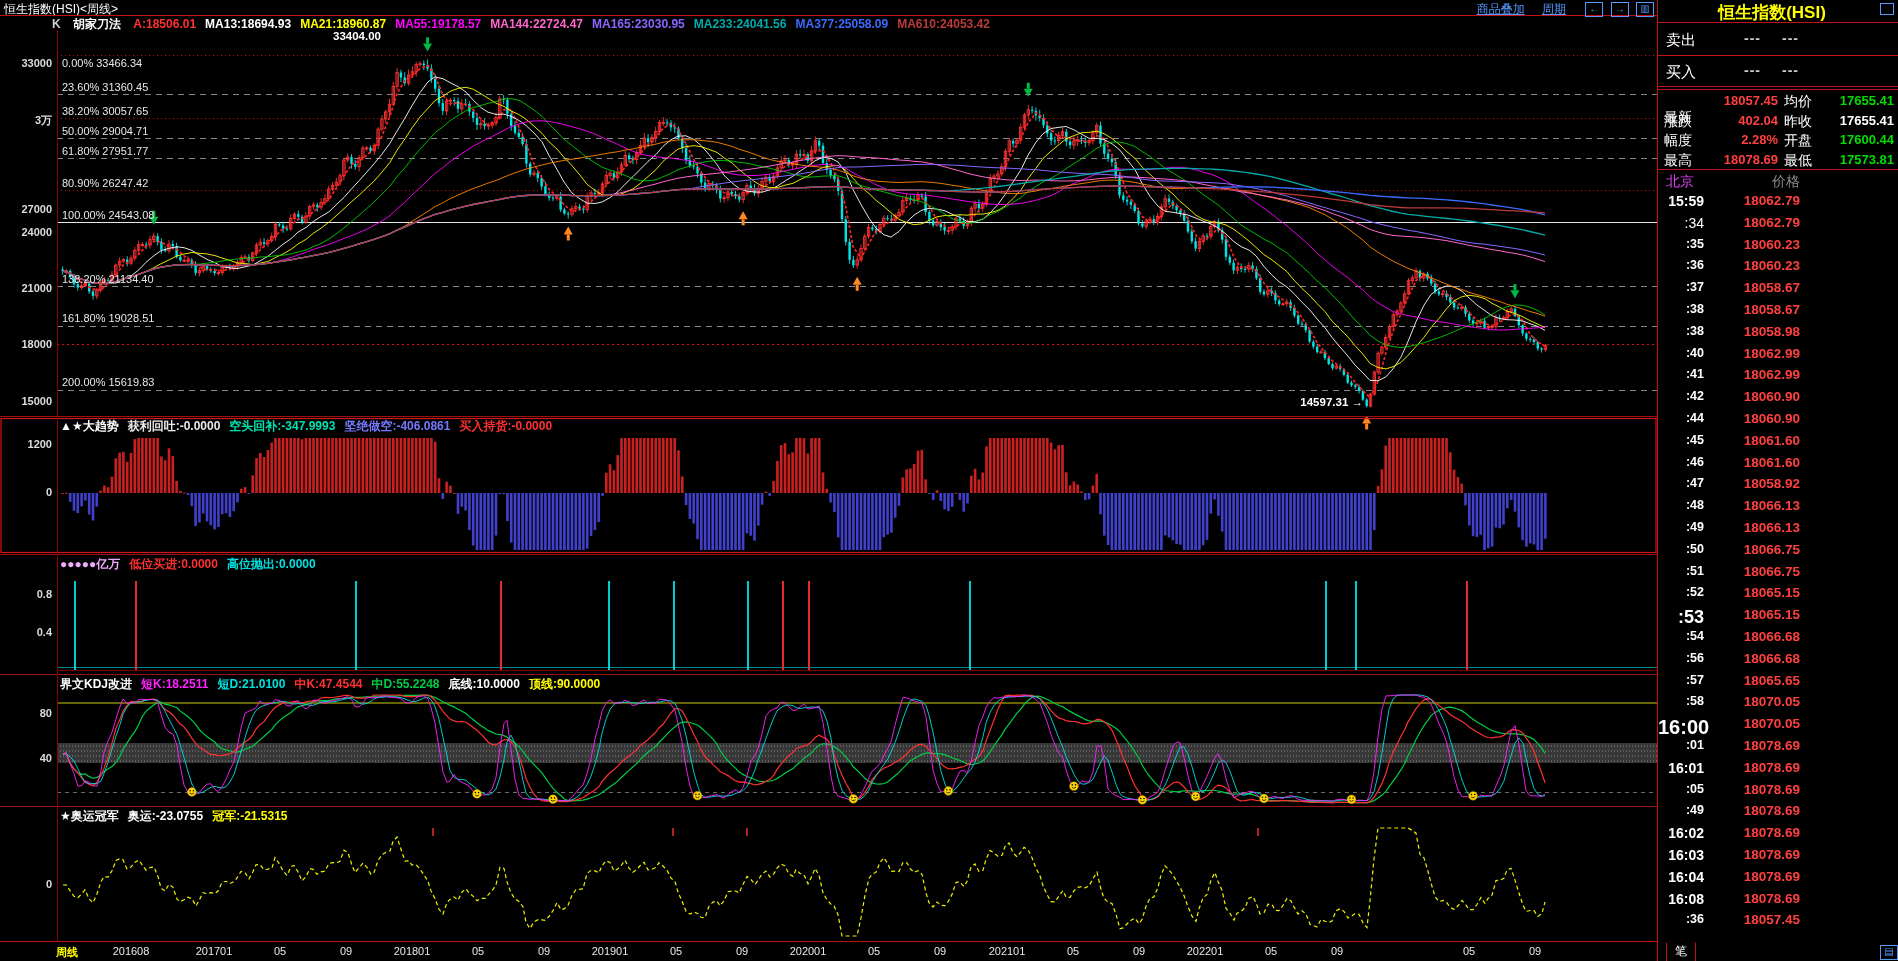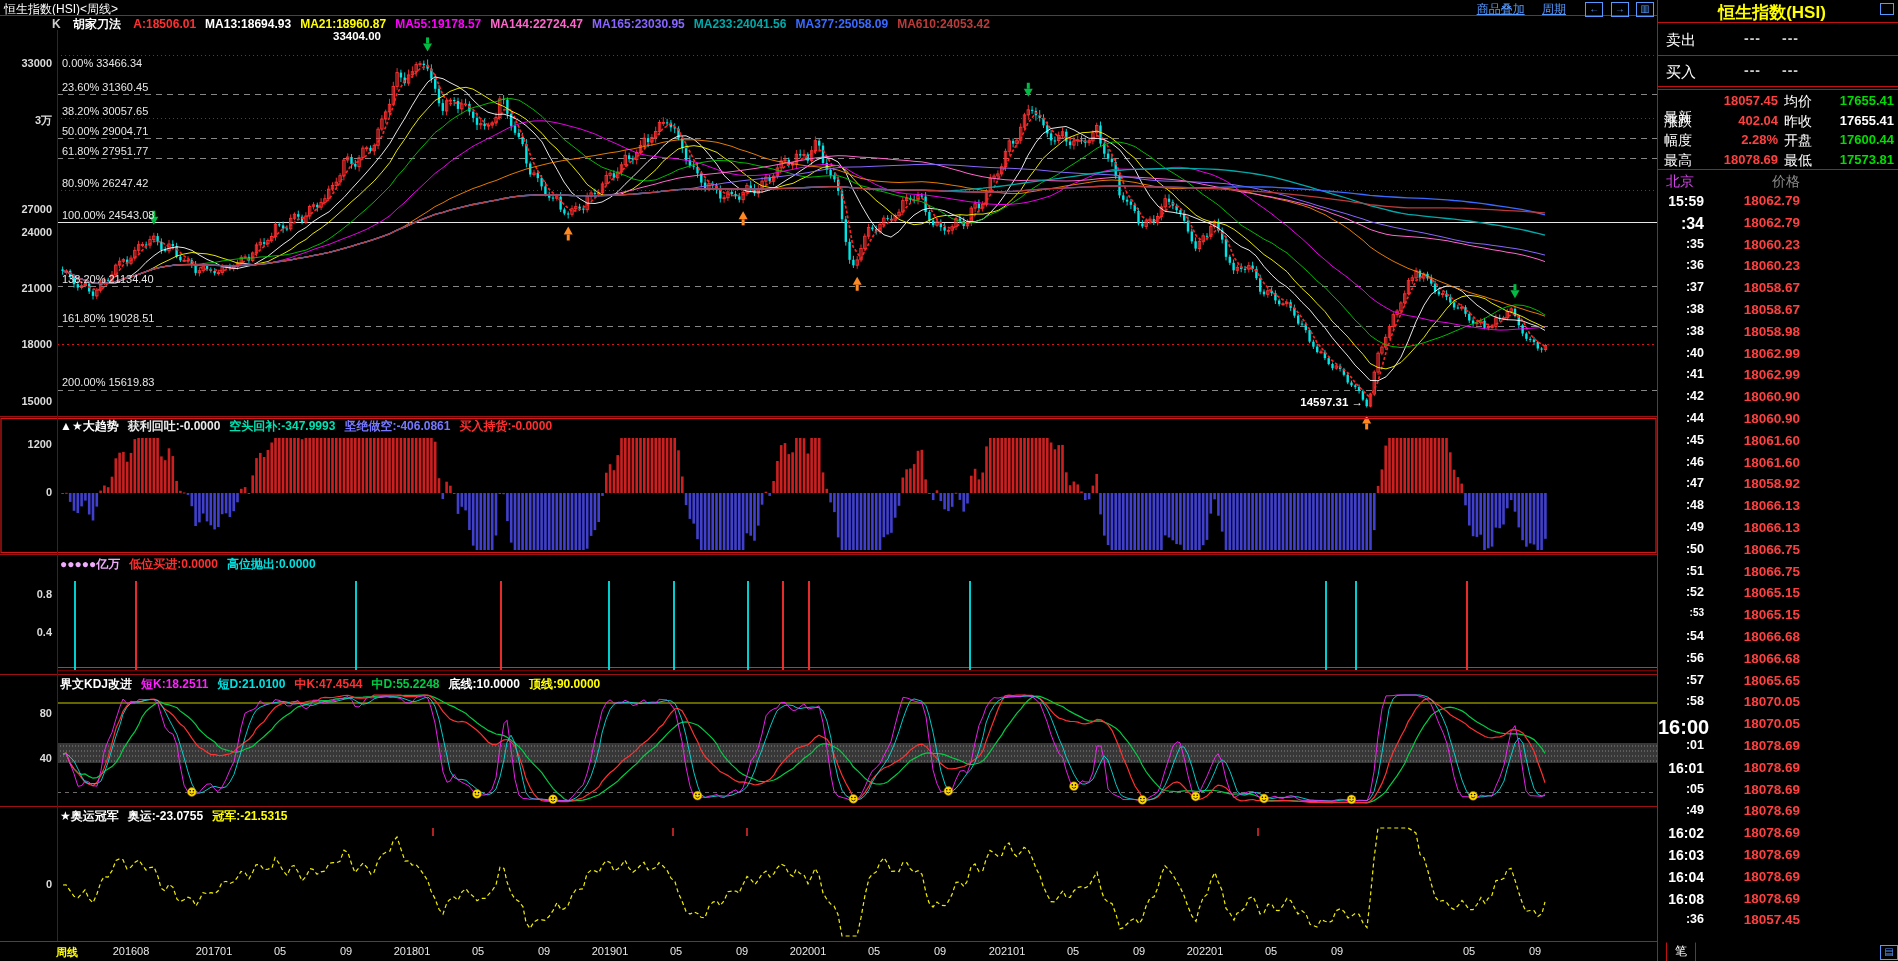--- a/index.html
+++ b/index.html
@@ -1484,21 +1484,21 @@
 
     <div class="ab" style="left:8px;top:173px;color:#d946ef;font-size:14px;">北京</div>
     <div class="ab" style="left:80px;top:173px;width:62px;text-align:right;color:#8a8a8a;font-size:14px;">价格</div>
 
     <div id="tape">
         <div class="taperow ab" style="top: 193px;">
           <div class="tt ab" style="font-size: 14px; font-weight: bold;">15:59</div>
           <div class="tp ab" style="">18062.79</div>
         </div>
         <div class="taperow ab" style="top: 214.8px;">
-          <div class="tt ab" style="font-size: 16px; font-weight: bold;">:34</div>
+          <div class="tt ab" style="font-size: 14px; font-weight: normal;">:34</div>
           <div class="tp ab" style="">18062.79</div>
         </div>
         <div class="taperow ab" style="top: 236.6px;">
           <div class="tt ab" style="font-size: 12.5px; font-weight: bold;">:35</div>
           <div class="tp ab" style="">18060.23</div>
         </div>
         <div class="taperow ab" style="top: 258.4px;">
           <div class="tt ab" style="font-size: 12.5px; font-weight: bold;">:36</div>
           <div class="tp ab" style="">18060.23</div>
         </div>
@@ -1556,21 +1556,21 @@
         </div>
         <div class="taperow ab" style="top: 563.6px;">
           <div class="tt ab" style="font-size: 12.5px; font-weight: bold;">:51</div>
           <div class="tp ab" style="">18066.75</div>
         </div>
         <div class="taperow ab" style="top: 585.4px;">
           <div class="tt ab" style="font-size: 12.5px; font-weight: bold;">:52</div>
           <div class="tp ab" style="">18065.15</div>
         </div>
         <div class="taperow ab" style="top: 607.2px;">
-          <div class="tt ab" style="font-size: 10px; font-weight: bold;">:53</div>
+          <div class="tt ab" style="font-size: 18px; font-weight: bold;">:53</div>
           <div class="tp ab" style="">18065.15</div>
         </div>
         <div class="taperow ab" style="top: 629px;">
           <div class="tt ab" style="font-size: 12.5px; font-weight: bold;">:54</div>
           <div class="tp ab" style="">18066.68</div>
         </div>
         <div class="taperow ab" style="top: 650.8px;">
           <div class="tt ab" style="font-size: 12.5px; font-weight: bold;">:56</div>
           <div class="tp ab" style="">18066.68</div>
         </div>

